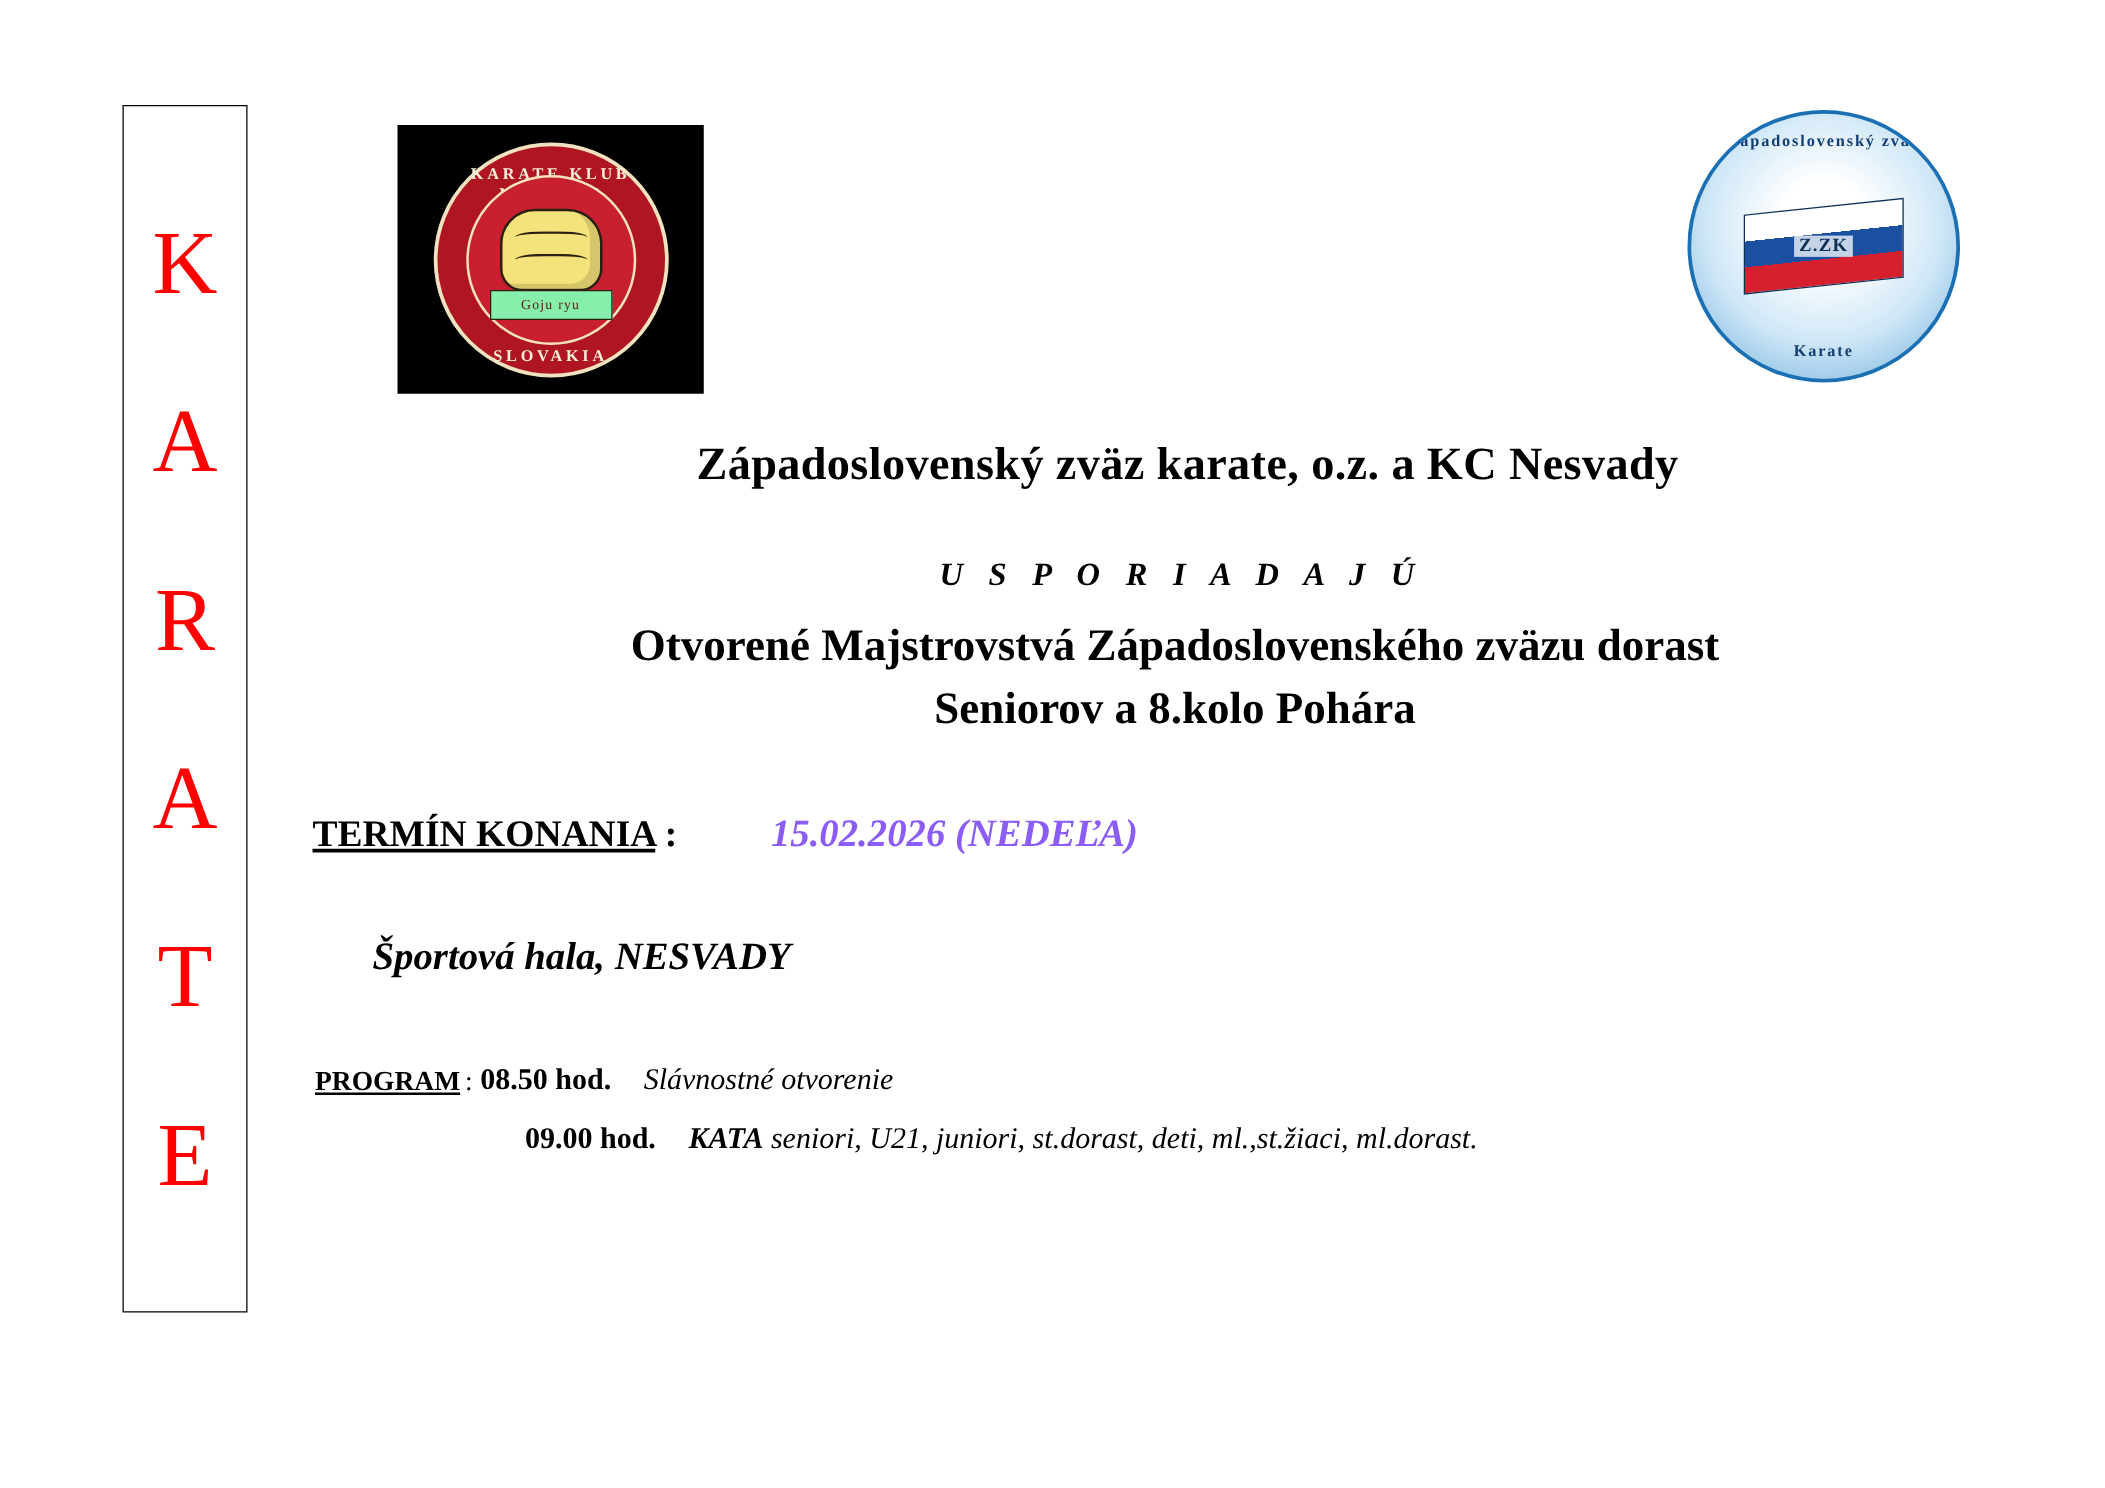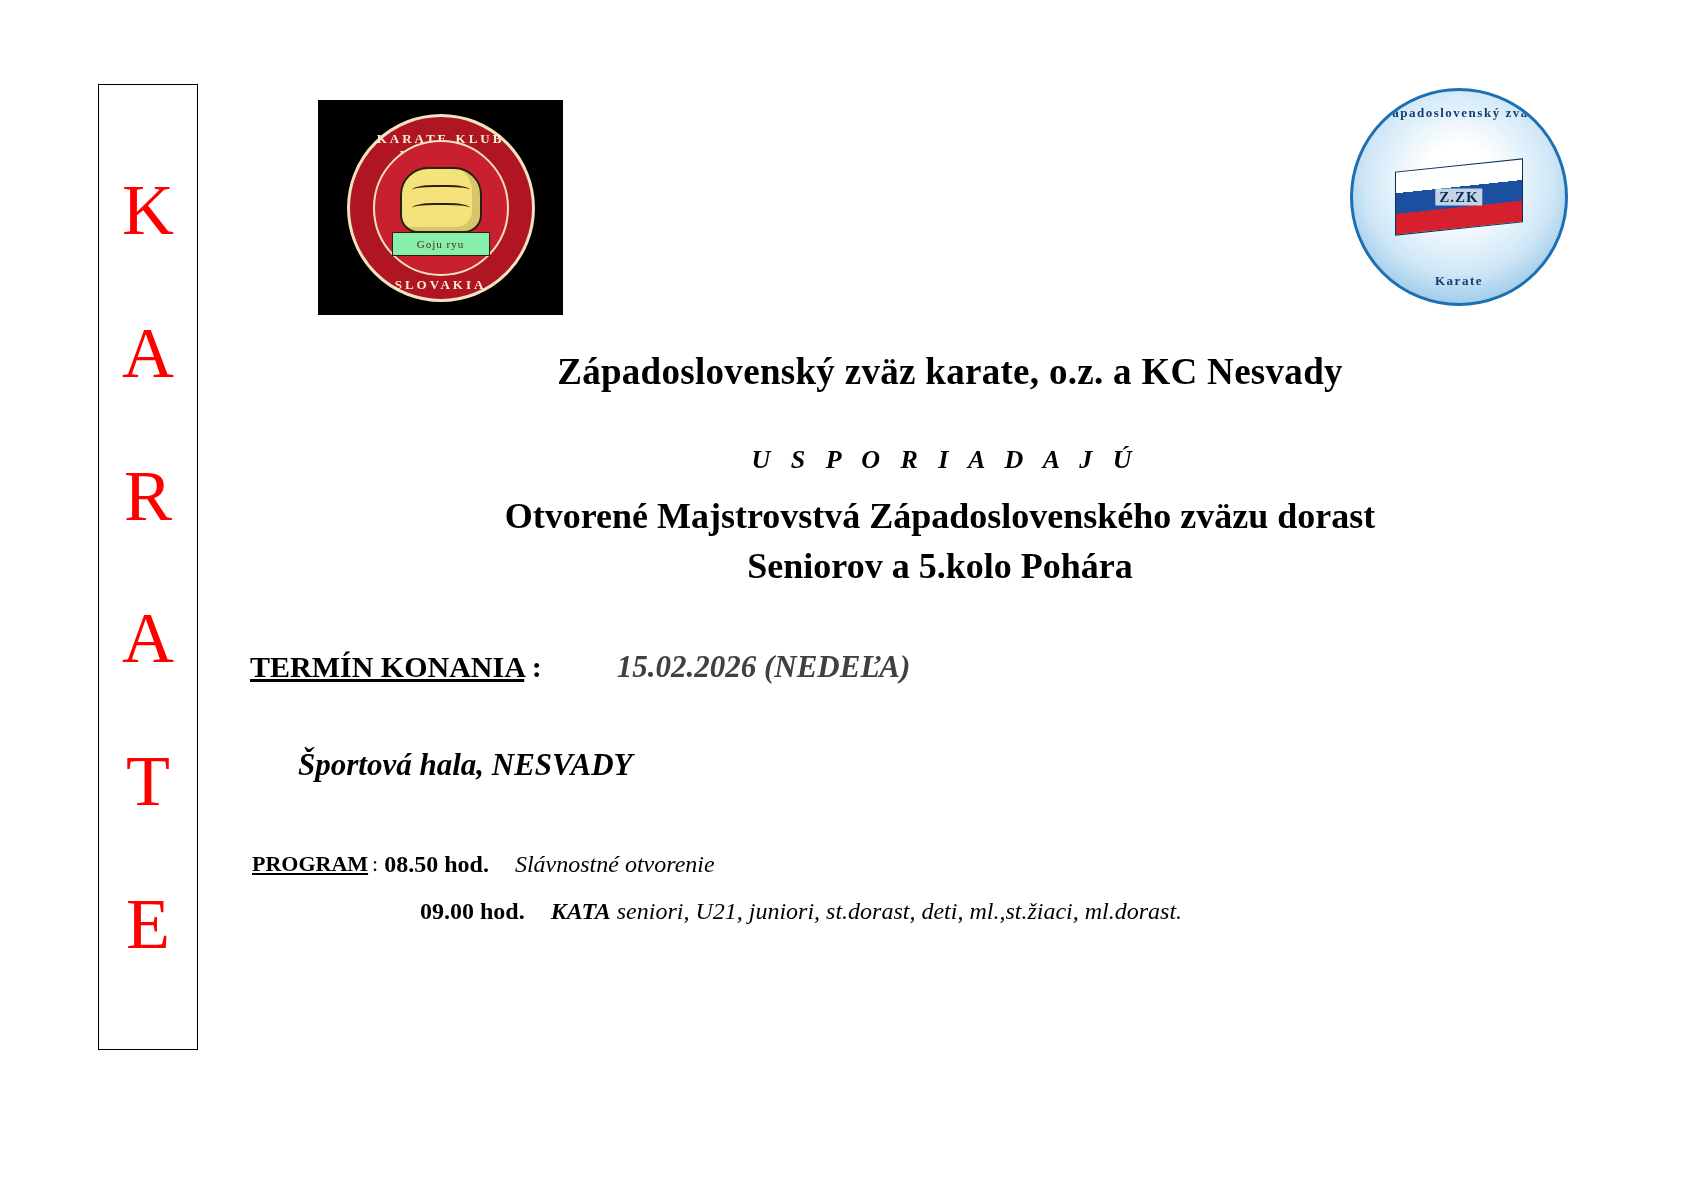--- a/index.html
+++ b/index.html
@@ -236,30 +236,30 @@
     text-decoration: underline;
   }
   .info-value {
     font-size: 31px;
     font-style: italic;
     font-weight: bold;
     margin-left: 48px;
     white-space: nowrap;
   }
   .info-value.date {
-    color: #404040;
+    color: #8b5cf6;
   }
 
   #program-block {
     margin-top: 68px;
     padding-left: 2px;
   }
   .prog-row {
     display: flex;
-    align-items: flex-start;
+    align-items: center;
     margin-bottom: 20px;
   }
   .prog-label {
     font-size: 22px;
     font-weight: bold;
     text-decoration: underline;
     white-space: nowrap;
   }
   .prog-colon {
     font-size: 22px;
@@ -318,21 +318,21 @@
   <div class="fed-ring-bottom">Karate</div>
 </div>
 
 <div id="content">
 
   <p class="org-line">Západoslovenský zväz karate, o.z.  a  KC Nesvady</p>
 
   <p class="usporiadaju">U S P O R  I A D A J Ú</p>
 
   <p class="title-line">Otvorené Majstrovstvá Západoslovenského zväzu dorast</p>
-  <p class="title-line second">Seniorov a 5.kolo Pohára</p>
+  <p class="title-line second">Seniorov a 8.kolo Pohára</p>
 
   <div class="info-row">
     <span class="info-label"><span class="ul">TERMÍN KONANIA</span> <span>:</span></span>
     <span class="info-value date">15.02.2026 (NEDEĽA)</span>
   </div>
 
   <div class="info-row">
     <span class="info-value">Športová hala, NESVADY</span>
   </div>
 

